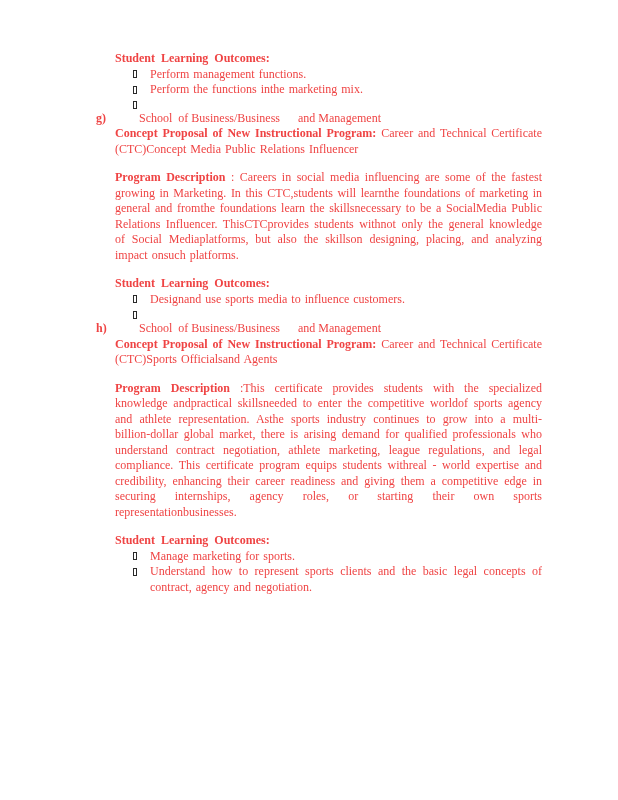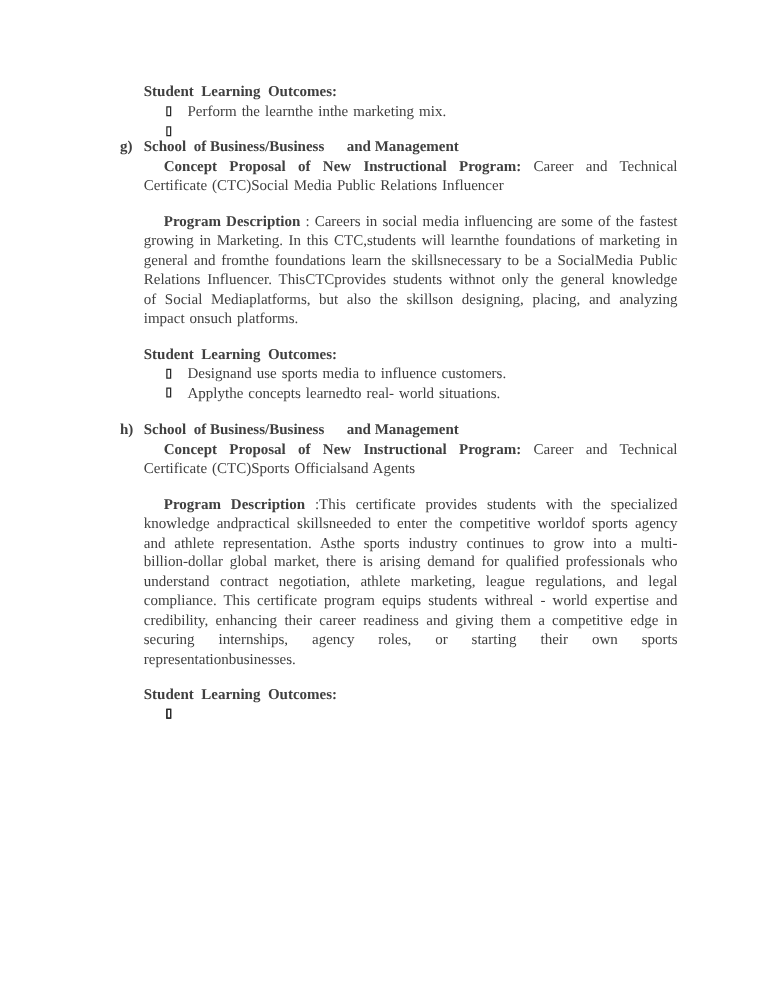--- a/index.html
+++ b/index.html
@@ -5,25 +5,25 @@
   * { margin: 0; padding: 0; box-sizing: border-box; }
   html, body { background: #ffffff; }
   .page {
     position: relative;
     width: 618px;
     height: 800px;
     background: #ffffff;
     font-family: "Liberation Serif", serif;
     font-size: 12px;
     line-height: 15.5px;
-    color: #404040;
-    padding: 66px 76px 0 115px;
+    color: #ef4444;
+    padding: 51px 76px 0 115px;
     overflow: hidden;
   }
-  .bold { font-weight: bold; margin-left: 16px; }
+  .bold { font-weight: bold; }
   .slo-heading {
     font-weight: bold;
     white-space: pre-wrap;
   }
   .slo-list { list-style: none; }
   .slo-item {
     position: relative;
     padding-left: 35px;
     text-align: justify;
     word-spacing: 1px;
@@ -43,22 +43,23 @@
     position: relative;
     margin-bottom: 13px;
   }
   .sec-label {
     position: absolute;
     left: -19px;
     top: 0;
     font-weight: bold;
   }
   .school-line {
-    font-weight: bold;
+    font-weight: normal;
     white-space: pre-wrap;
+    margin-left: 24px;
   }
   .proposal {
     text-align: justify;
     word-spacing: 1px;
   }
   .desc {
     text-align: justify;
     word-spacing: 1px;
     margin-bottom: 13px;
   }
@@ -67,63 +68,68 @@
 </head>
 <body>
 
 <div class="page">
 
   <div class="intro-slo">
     <div class="slo-heading">Student  Learning  Outcomes:</div>
     <ul class="slo-list">
       <li class="slo-item">
         <span class="bullet-box"></span>
-        <span>Perform the learnthe inthe marketing mix.</span>
+        <span>Perform management functions.</span>
+      </li>
+      <li class="slo-item">
+        <span class="bullet-box"></span>
+        <span>Perform the functions inthe marketing mix.</span>
       </li>
       <li class="slo-item">
         <span class="bullet-box"></span>
       </li>
     </ul>
   </div>
 
   <div class="program-section">
     <div class="program-head">
       <span class="sec-label">g)</span>
       <div class="school-line">School  of Business/Business      and Management</div>
-      <p class="proposal"><span class="bold">Concept Proposal of New Instructional Program:</span> <span>Career and Technical Certificate (CTC)Social Media Public Relations Influencer</span></p>
+      <p class="proposal"><span class="bold">Concept Proposal of New Instructional Program:</span> <span>Career and Technical Certificate (CTC)Concept Media Public Relations Influencer</span></p>
     </div>
     <p class="desc"><span class="bold">Program Description</span><span> : </span><span>Careers in social media influencing are some of the fastest growing in Marketing. In this CTC,students will learnthe foundations of marketing in general and fromthe foundations learn the skillsnecessary to be a SocialMedia Public Relations Influencer. ThisCTCprovides students withnot only the general knowledge of Social Mediaplatforms, but also the skillson designing, placing, and analyzing impact onsuch platforms.</span></p>
     <div class="slo-block">
       <div class="slo-heading">Student  Learning  Outcomes:</div>
       <ul class="slo-list">
         <li class="slo-item">
           <span class="bullet-box"></span>
           <span>Designand use sports media to influence customers.</span>
         </li>
         <li class="slo-item">
           <span class="bullet-box"></span>
-          <span>Applythe concepts learnedto real- world situations.</span>
         </li>
       </ul>
     </div>
   </div>
 
   <div class="program-section">
     <div class="program-head">
       <span class="sec-label">h)</span>
       <div class="school-line">School  of Business/Business      and Management</div>
       <p class="proposal"><span class="bold">Concept Proposal of New Instructional Program:</span> <span>Career and Technical Certificate (CTC)Sports Officialsand Agents</span></p>
     </div>
     <p class="desc"><span class="bold">Program Description</span><span> :</span><span>This certificate provides students with the specialized knowledge andpractical skillsneeded to enter the competitive worldof sports agency and athlete representation.  Asthe sports industry continues to grow into a multi-billion-dollar global market, there is arising demand for qualified professionals who understand contract negotiation, athlete marketing, league regulations, and legal compliance. This certificate program equips students withreal - world expertise and credibility, enhancing their career readiness and giving them a competitive edge in securing internships, agency roles, or starting their own sports representationbusinesses.</span></p>
     <div class="slo-block">
       <div class="slo-heading">Student  Learning  Outcomes:</div>
       <ul class="slo-list">
         <li class="slo-item">
           <span class="bullet-box"></span>
+          <span>Manage marketing for sports.</span>
         </li>
         <li class="slo-item">
           <span class="bullet-box"></span>
+          <span>Understand how to represent sports clients and the basic legal concepts of contract, agency and negotiation.</span>
         </li>
       </ul>
     </div>
   </div>
 
 </div>
 
 </body></html>

